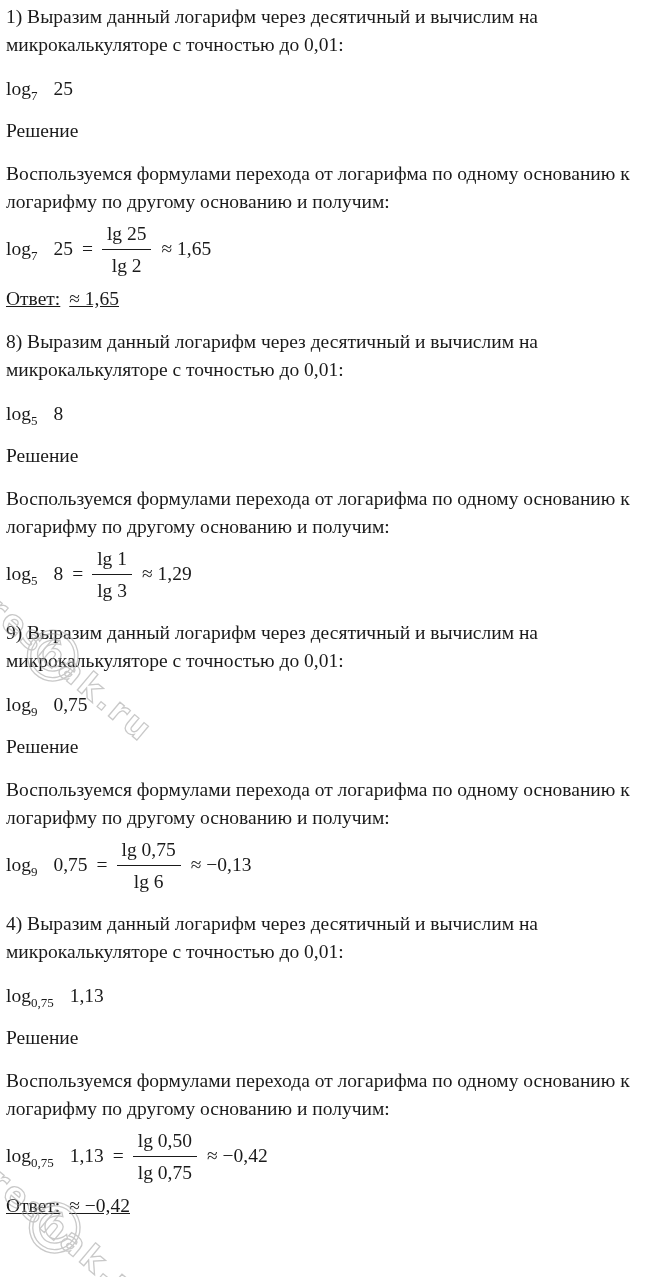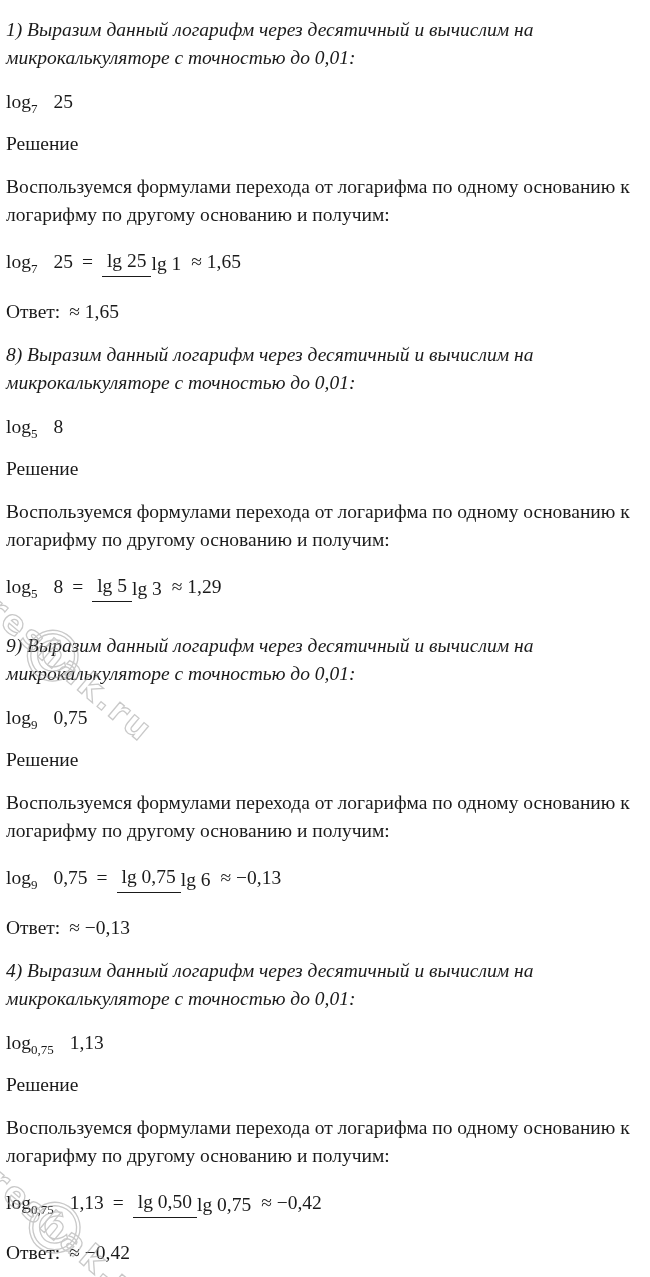--- a/index.html
+++ b/index.html
@@ -7,33 +7,33 @@
     width: 650px; height: 1277px;
     background: #ffffff;
     color: #1a1a1a;
     font-family: "Liberation Serif", "DejaVu Serif", serif;
     font-size: 19.5px;
     position: relative;
     overflow: hidden;
   }
   .page { padding: 3px 0 0 6px; }
   .sec { margin-bottom: 16px; }
-  .intro { line-height: 28px; margin: 13px 0 17px 0; white-space: nowrap; font-style: italic; }
+  .intro { line-height: 28px; margin: 0 0 17px 0; white-space: nowrap; }
   .logline { line-height: 26px; margin: 0 0 16px 0; }
   .heading { line-height: 26px; margin: 16px 0 16px 0; }
   .para { line-height: 28px; margin: 0 4px 4px 0; white-space: nowrap; }
   sub.base { font-size: 13px; line-height: 0; vertical-align: -5px; margin-right: 4px; }
   .arg { margin-left: 12px; }
   .formula { display: flex; align-items: center; margin: 0 0 8px 0; min-height: 58px; }
   .eq { margin: 0 9px; }
-  .frac { display: inline-flex; flex-direction: row; text-align: center; line-height: 25px; }
+  .frac { display: inline-flex; flex-direction: column; text-align: center; line-height: 25px; }
   .frac .num { border-bottom: 1.8px solid #1a1a1a; padding: 0 5px 3px 5px; }
   .frac .den { padding-top: 3px; }
   .approx { margin-left: 10px; }
-  .answer { line-height: 26px; }
+  .answer { line-height: 26px; text-decoration: underline; }
   .answer .aval { margin-left: 9px; }
 
   
   .wm { position: absolute; pointer-events: none; opacity: 0.55; }
   .wm-text {
     position: absolute; left: 0; top: 0;
     font-family: "DejaVu Sans", sans-serif;
     font-weight: bold; font-size: 33px; letter-spacing: 3px;
     color: transparent;
     -webkit-text-stroke: 1.3px #9d9d9d;
@@ -65,21 +65,21 @@
     <div class="heading">Решение</div>
     <div class="para">
       <div>Воспользуемся формулами перехода от логарифма по одному основанию к</div>
       <div>логарифму по другому основанию и получим:</div>
     </div>
     <div class="formula">
       <span><span>log</span><sub class="base">7</sub><span class="arg">25</span></span>
       <span class="eq">=</span>
       <span class="frac">
         <span class="num">lg 25</span>
-        <span class="den">lg 1</span>
+        <span class="den">lg 2</span>
       </span>
       <span class="approx">≈ 1,65</span>
     </div>
     <div class="answer">
       <span>Ответ:</span><span class="aval">≈ 1,65</span>
     </div>
   </section>
 
   <section class="sec">
     <div class="intro">
@@ -89,21 +89,21 @@
     <div class="logline"><span>log</span><sub class="base">5</sub><span class="arg">8</span></div>
     <div class="heading">Решение</div>
     <div class="para">
       <div>Воспользуемся формулами перехода от логарифма по одному основанию к</div>
       <div>логарифму по другому основанию и получим:</div>
     </div>
     <div class="formula">
       <span><span>log</span><sub class="base">5</sub><span class="arg">8</span></span>
       <span class="eq">=</span>
       <span class="frac">
-        <span class="num">lg 5</span>
+        <span class="num">lg 1</span>
         <span class="den">lg 3</span>
       </span>
       <span class="approx">≈ 1,29</span>
     </div>
   </section>
 
   <section class="sec">
     <div class="intro">
       <div>9) Выразим данный логарифм через десятичный и вычислим на</div>
       <div>микрокалькуляторе с точностью до 0,01:</div>
@@ -115,23 +115,20 @@
       <div>логарифму по другому основанию и получим:</div>
     </div>
     <div class="formula">
       <span><span>log</span><sub class="base">9</sub><span class="arg">0,75</span></span>
       <span class="eq">=</span>
       <span class="frac">
         <span class="num">lg 0,75</span>
         <span class="den">lg 6</span>
       </span>
       <span class="approx">≈ −0,13</span>
-    </div>
-    <div class="answer">
-      <span>Ответ:</span><span class="aval">≈ −0,13</span>
     </div>
   </section>
 
   <section class="sec">
     <div class="intro">
       <div>4) Выразим данный логарифм через десятичный и вычислим на</div>
       <div>микрокалькуляторе с точностью до 0,01:</div>
     </div>
     <div class="logline"><span>log</span><sub class="base">0,75</sub><span class="arg">1,13</span></div>
     <div class="heading">Решение</div>

